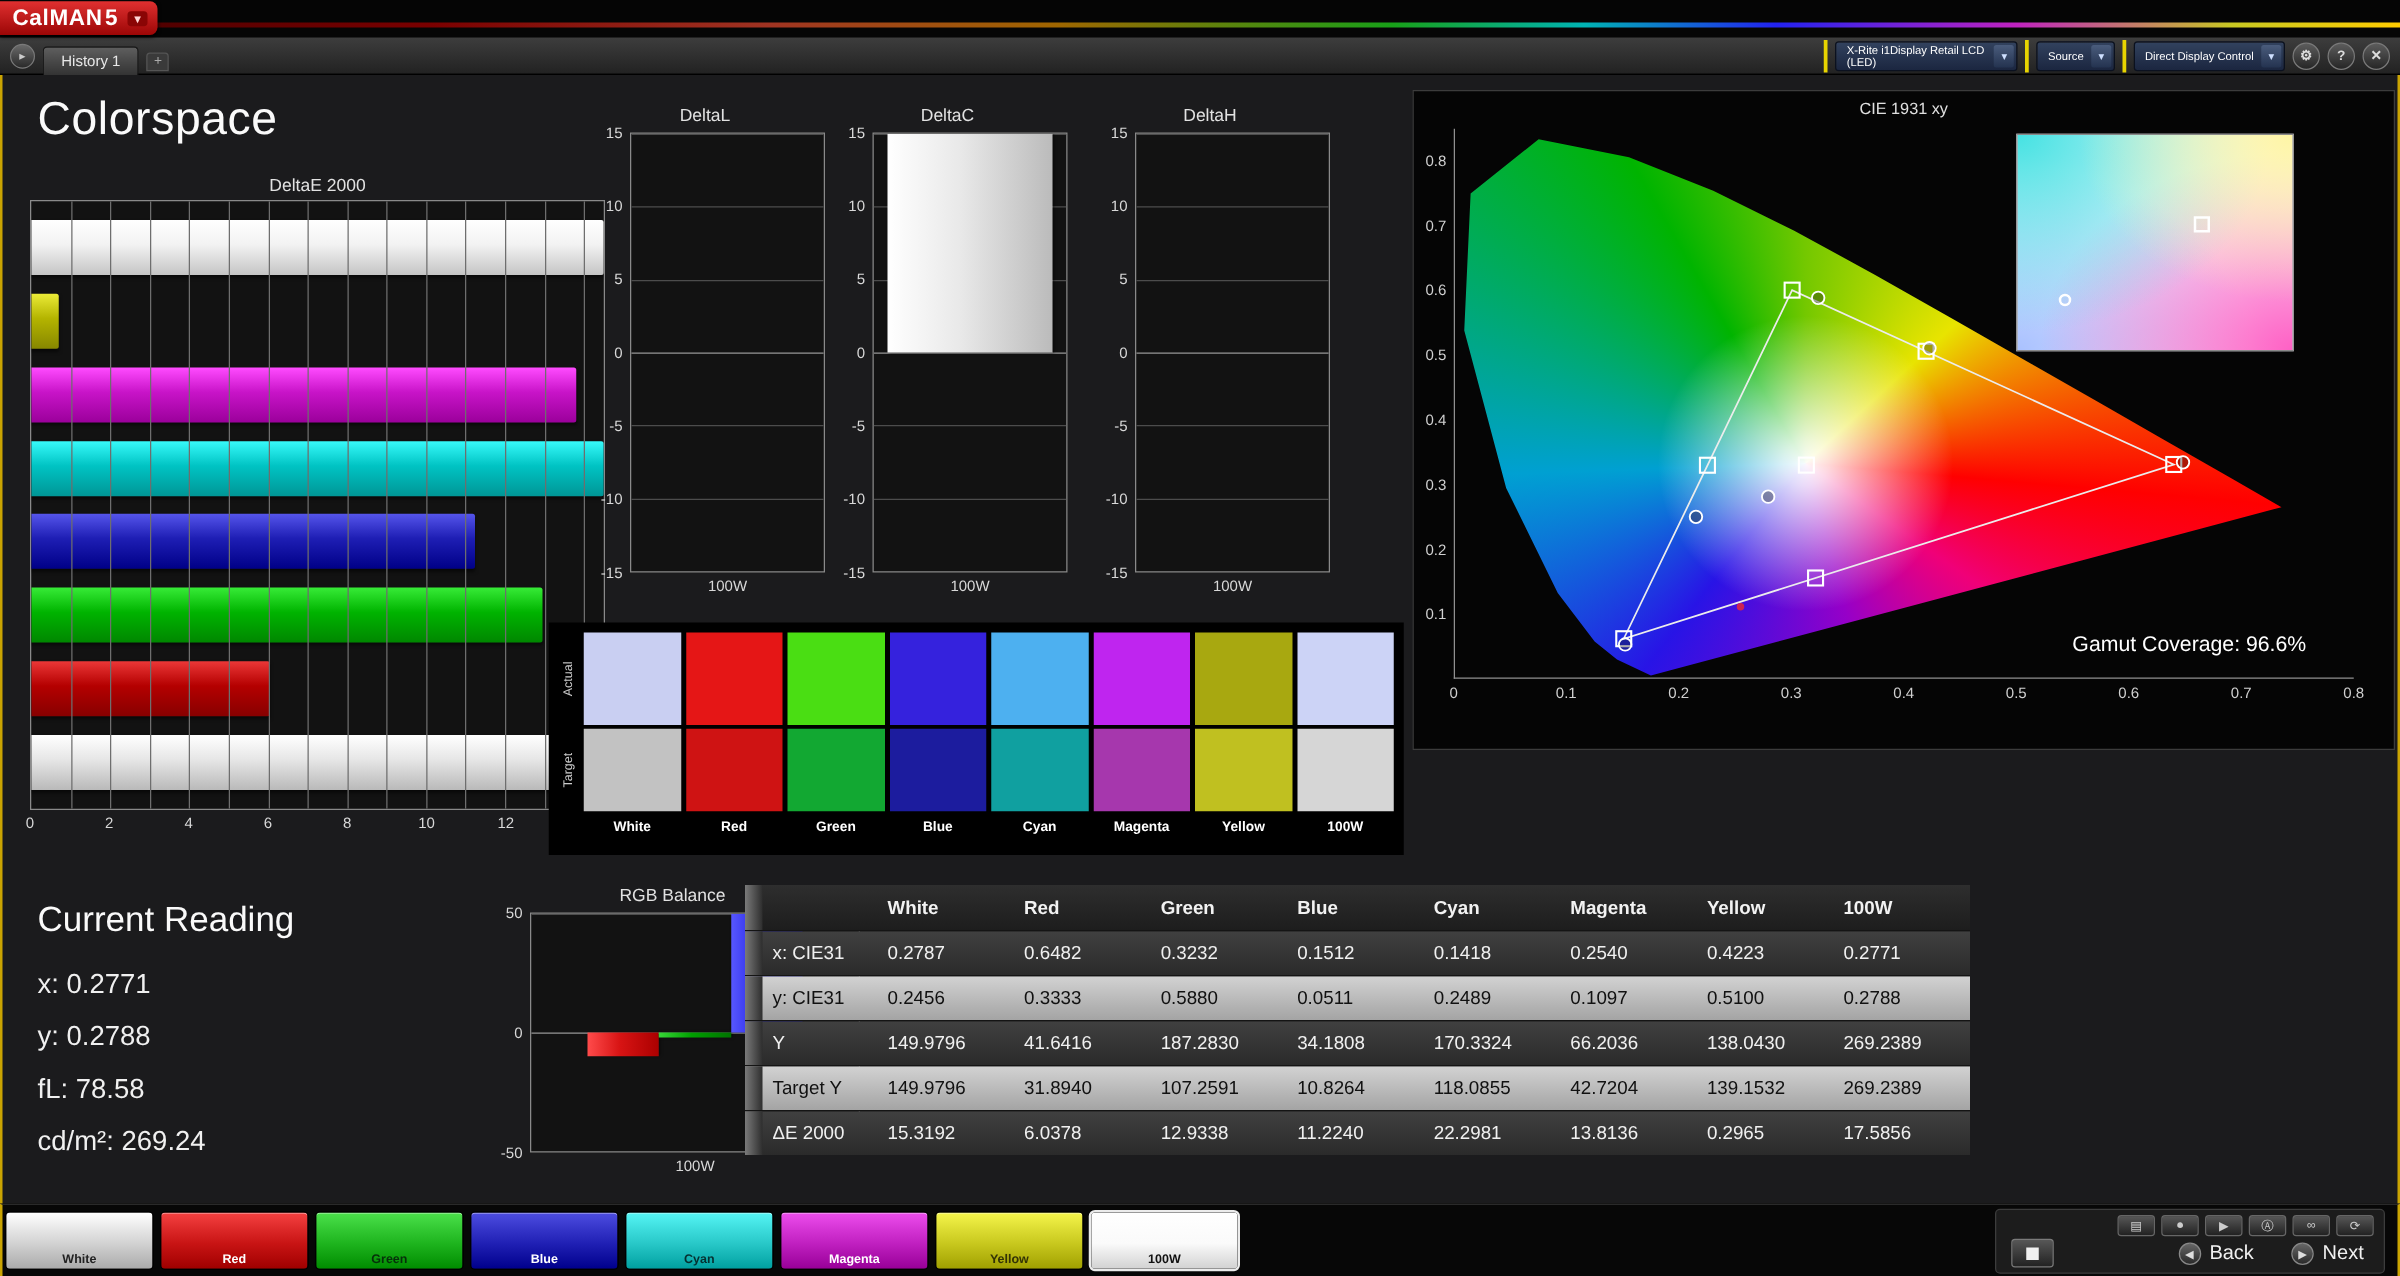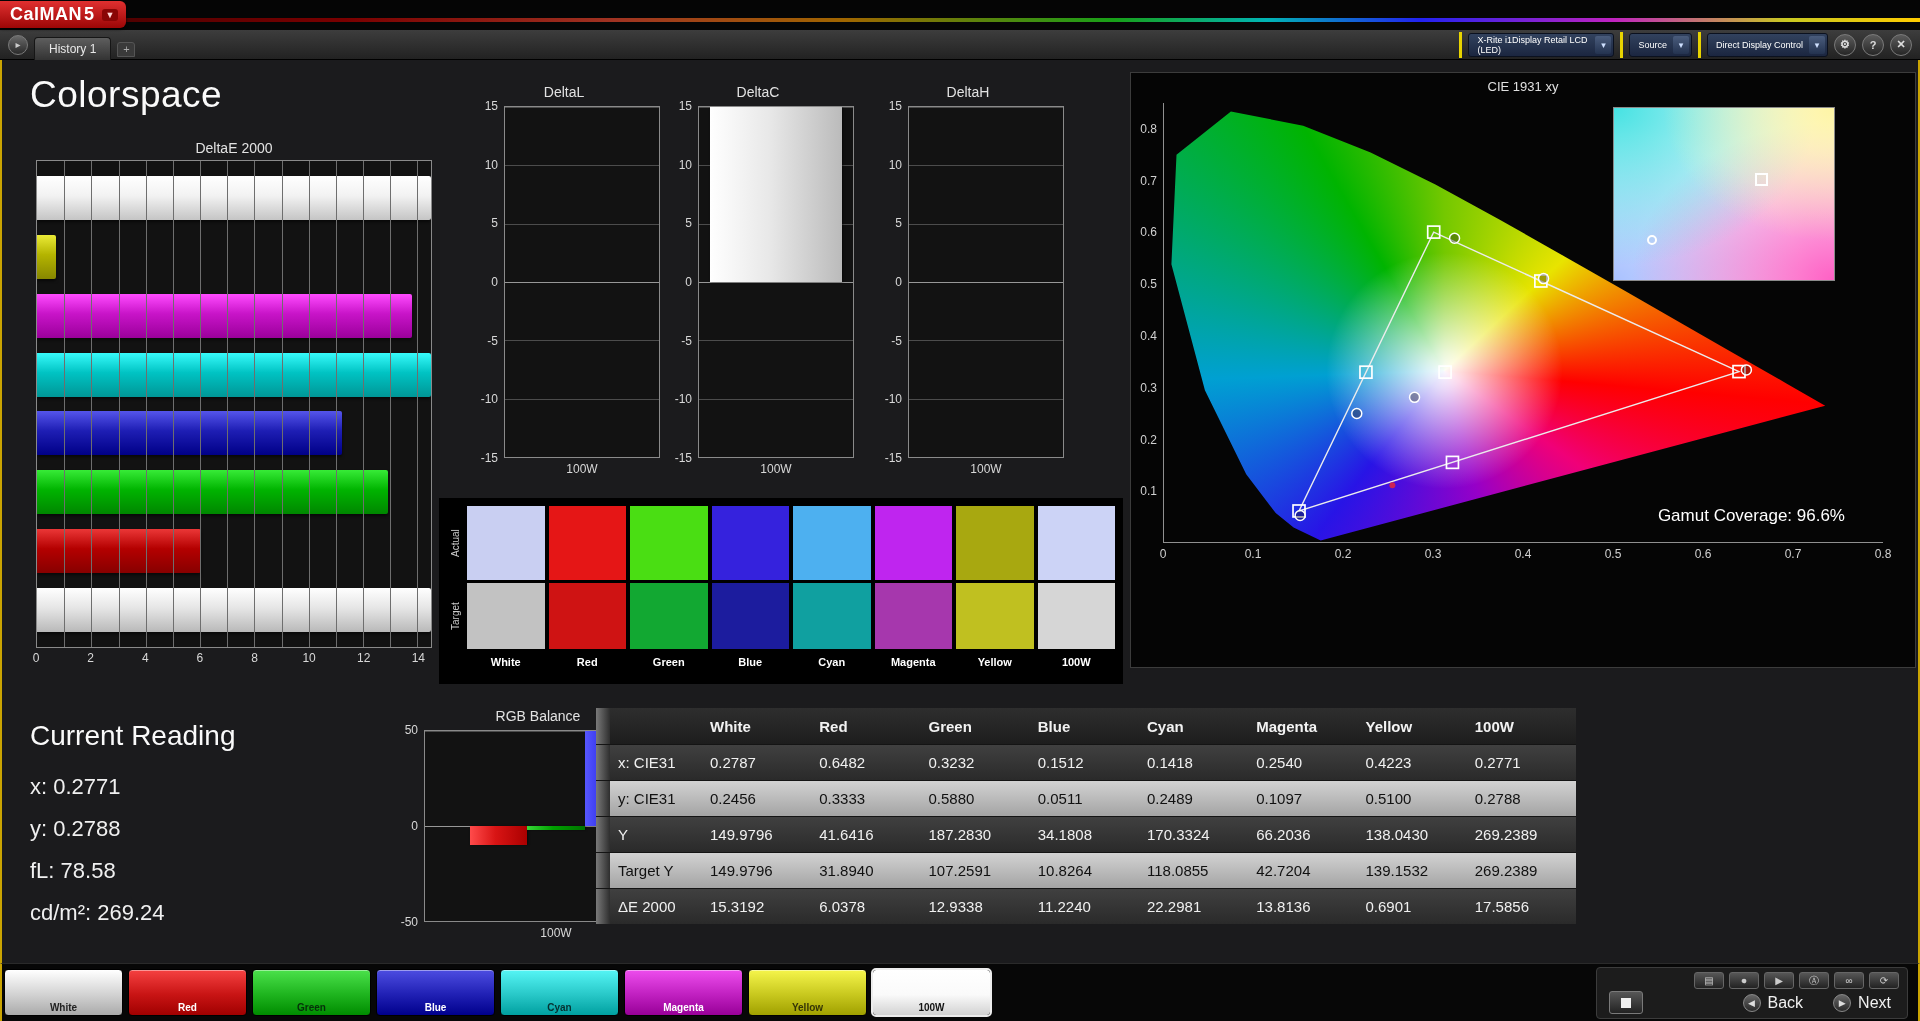--- a/index.html
+++ b/index.html
@@ -40,21 +40,21 @@
     background:linear-gradient(180deg,#5c5c5c,#262626);border:1px solid #7a7a7a;color:#ddd;
     font-size:11px;display:flex;align-items:center;justify-content:center}
 
   
   .main{position:absolute;left:0;top:60px;width:1920px;height:903px;background:#1b1b1d;
     border-left:2px solid #caa402;border-right:2px solid #caa402}
   .page-title{position:absolute;left:28px;top:14px;font-size:37px;color:#fafafa;letter-spacing:.5px}
   .chart-title{text-align:center;font-size:14px;color:#e2e2e2;height:20px}
 
   
-  #chart-deltaE{position:absolute;left:34px;top:80px;width:396px}
+  #chart-deltaE{position:absolute;left:22px;top:80px;width:460px}
   .h-plot{position:relative;height:488px;background:#121212;border:1px solid #8a8a8a;overflow:hidden;
     display:flex;flex-direction:column;justify-content:space-evenly}
   .vgrid{position:absolute;top:0;bottom:0;width:1px;background:#6e6e6e}
   .hbar{height:44px;border-radius:0 2px 2px 0;box-shadow:0 2px 3px rgba(0,0,0,.55)}
   .h-xlabels{position:relative;height:18px;margin-top:3px}
   .xtick{position:absolute;top:0;transform:translateX(-50%);font-size:12px;color:#d8d8d8}
 
   
   .vchart-block{position:absolute;width:192px}
   #chart-deltaL{left:466px;top:24px}
@@ -79,21 +79,21 @@
   .sw-gutter{width:16px;position:relative;flex:0 0 auto}
   .sw-rowlabel{position:absolute;left:1px;width:14px;height:74px;writing-mode:vertical-rl;transform:rotate(180deg);
     font-size:10px;color:#ccc;display:flex;align-items:center;justify-content:center}
   .sw-rowlabel.target{top:77px;height:66px}
   .sw-col{flex:1;display:flex;flex-direction:column;gap:3px}
   .sw-actual{height:74px}
   .sw-target{height:66px}
   .sw-label{height:20px;display:flex;align-items:center;justify-content:center;font-size:11px;font-weight:bold;color:#fff}
 
   
-  #cie-panel{position:absolute;left:1128px;top:12px;width:786px;height:596px;background:#050505;border:1px solid #3c3c3c}
+  #cie-panel{position:absolute;left:1128px;top:12px;width:786px;height:528px;background:#050505;border:1px solid #3c3c3c}
   .cie-title{position:absolute;left:32px;top:6px;width:720px;text-align:center;font-size:13px;color:#e0e0e0}
   #cie-plot{position:absolute;left:32px;top:30px;width:720px;height:440px;
     border-left:1px solid #909090;border-bottom:1px solid #909090}
   #horseshoe{position:absolute;inset:0;
     background:
       radial-gradient(circle at 39% 61%,rgba(255,255,255,.97) 0px,rgba(255,255,255,.85) 18px,rgba(255,255,255,0) 118px),
       conic-gradient(from 0deg at 39% 61%,
         #74c800 0deg,#e8e400 47deg,#ff0000 95deg,#f00078 125deg,#9600c8 165deg,
         #2814e6 218deg,#00a0d2 268deg,#00b400 330deg,#74c800 360deg)}
   #cie-overlay{position:absolute;inset:0;width:100%;height:100%}
@@ -496,21 +496,21 @@
         </div>
         <div class="trow dark">
           <div class="tstrip"></div>
           <div class="tlabel">ΔE 2000</div>
           <div class="tcell">15.3192</div>
           <div class="tcell">6.0378</div>
           <div class="tcell">12.9338</div>
           <div class="tcell">11.2240</div>
           <div class="tcell">22.2981</div>
           <div class="tcell">13.8136</div>
-          <div class="tcell">0.6901</div>
+          <div class="tcell">0.2965</div>
           <div class="tcell">17.5856</div>
         </div>
       </div>
   </div>
 
   <div class="footer">
     <div id="pattern-buttons">
         <div class="pbtn" style="background: linear-gradient(rgb(255, 255, 255), rgb(210, 210, 210) 55%, rgb(170, 170, 170));">
           <div class="pbtn-label" style="color: rgb(34, 34, 34);">White</div>
         </div>

